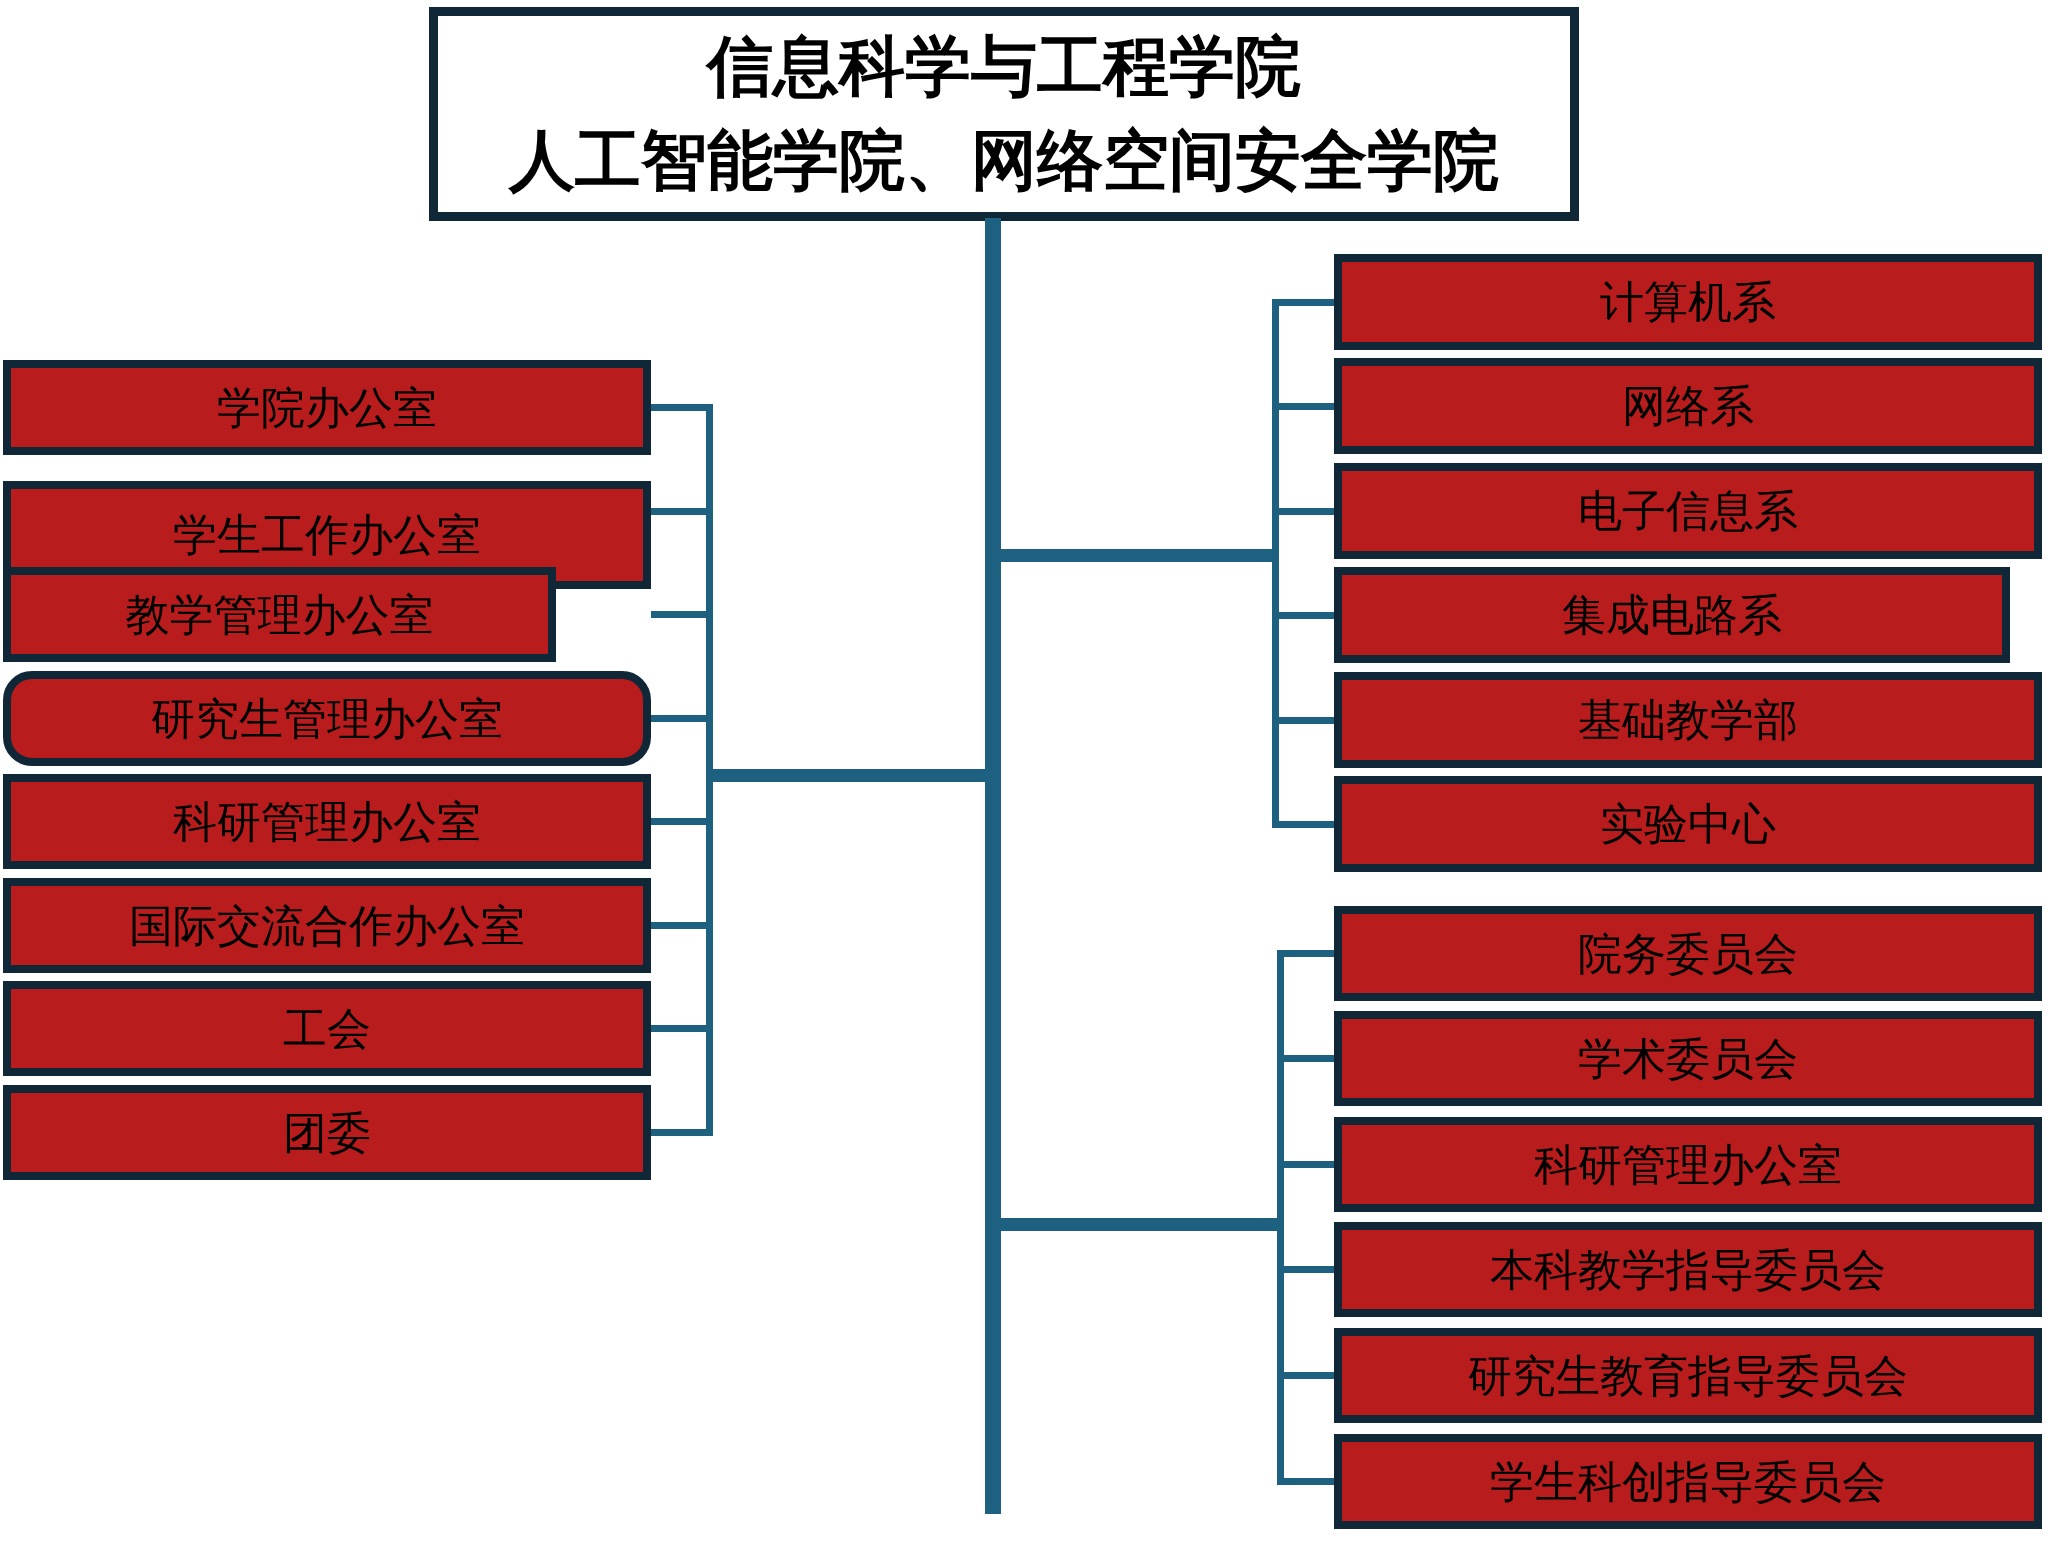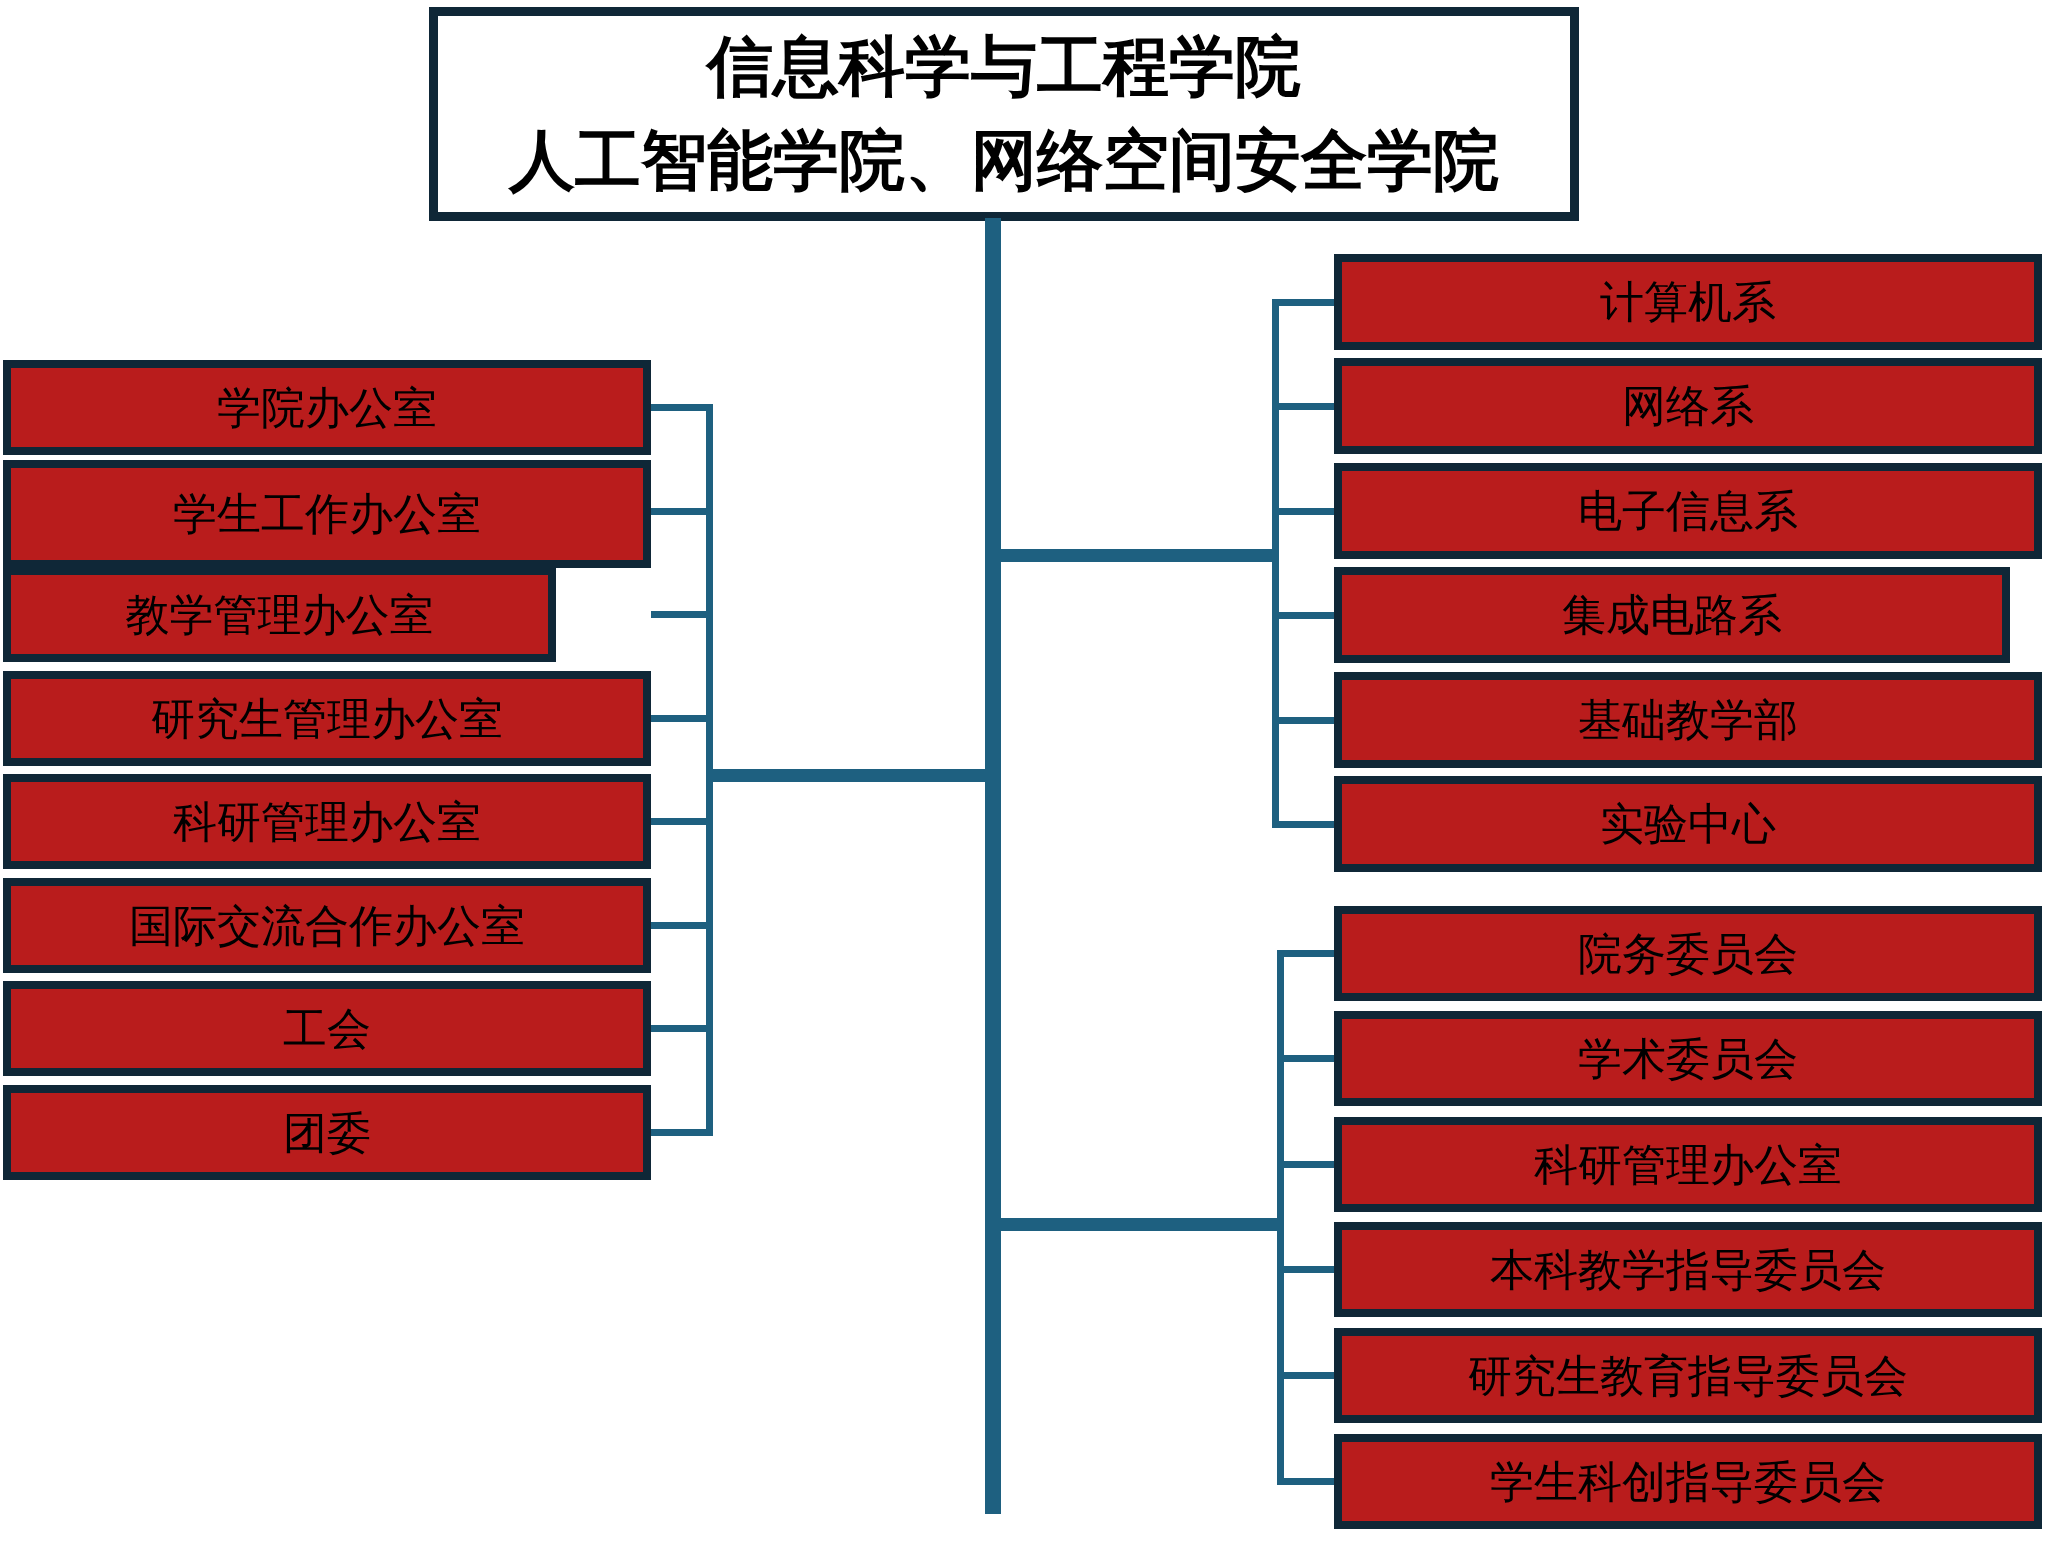--- a/index.html
+++ b/index.html
@@ -69,29 +69,29 @@
   <div class="line" style="left:999px;top:549px;width:275px;height:13px;"></div>
   <div class="line" style="left:999px;top:1218px;width:280px;height:13px;"></div>
 
   <div id="groups">
       <div class="line" style="left:706px;top:404px;width:7px;height:732px;"></div>
       <div class="line" style="left:651px;top:404px;width:62px;height:7px;"></div>
       <div class="box" style="left:3px;top:360px;width:648px;height:95px;">
         <span>学院办公室</span>
       </div>
       <div class="line" style="left:651px;top:508px;width:62px;height:7px;"></div>
-      <div class="box" style="left:3px;top:460px;width:648px;height:108px;">
+      <div class="box" style="left:3px;top:481px;width:648px;height:108px;">
         <span>学生工作办公室</span>
       </div>
       <div class="line" style="left:651px;top:611px;width:62px;height:7px;"></div>
       <div class="box" style="left:3px;top:567px;width:553px;height:95px;">
         <span>教学管理办公室</span>
       </div>
       <div class="line" style="left:651px;top:715px;width:62px;height:7px;"></div>
-      <div class="box" style="left:3px;top:671px;width:648px;height:95px;">
+      <div class="box" style="left:3px;top:671px;width:648px;height:95px;border-radius:29px;">
         <span>研究生管理办公室</span>
       </div>
       <div class="line" style="left:651px;top:818px;width:62px;height:7px;"></div>
       <div class="box" style="left:3px;top:774px;width:648px;height:95px;">
         <span>科研管理办公室</span>
       </div>
       <div class="line" style="left:651px;top:922px;width:62px;height:7px;"></div>
       <div class="box" style="left:3px;top:878px;width:648px;height:95px;">
         <span>国际交流合作办公室</span>
       </div>

